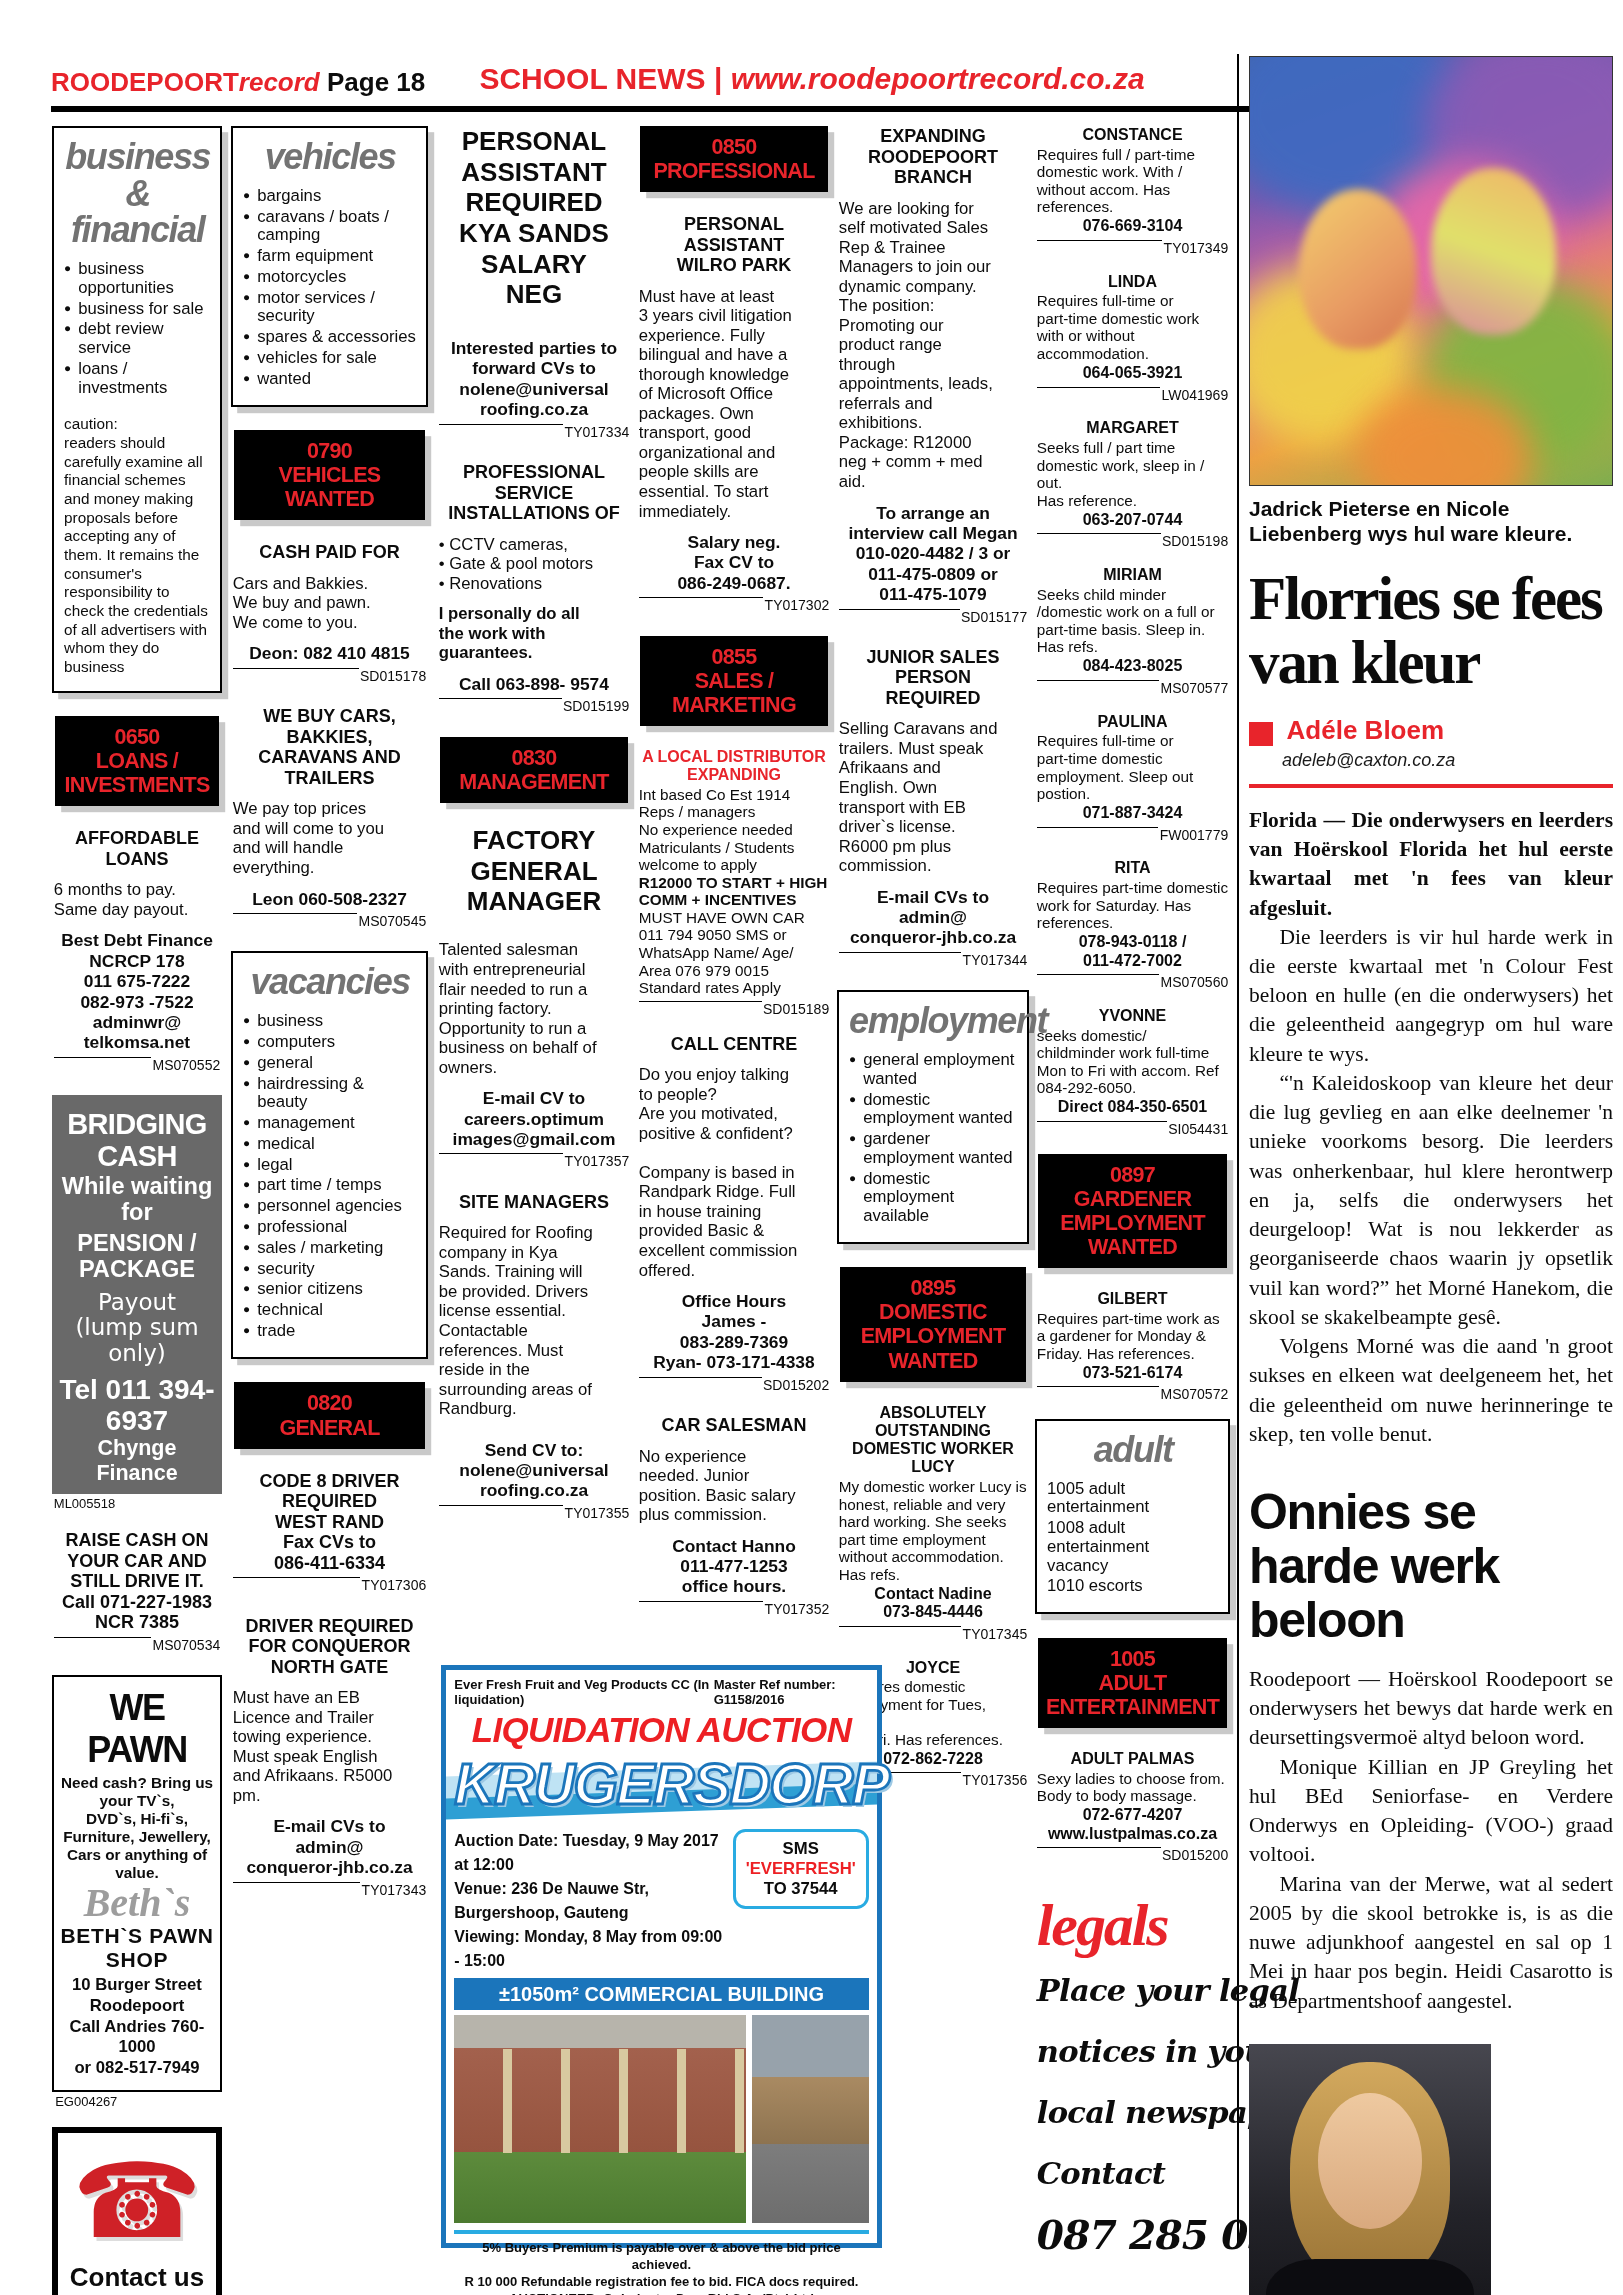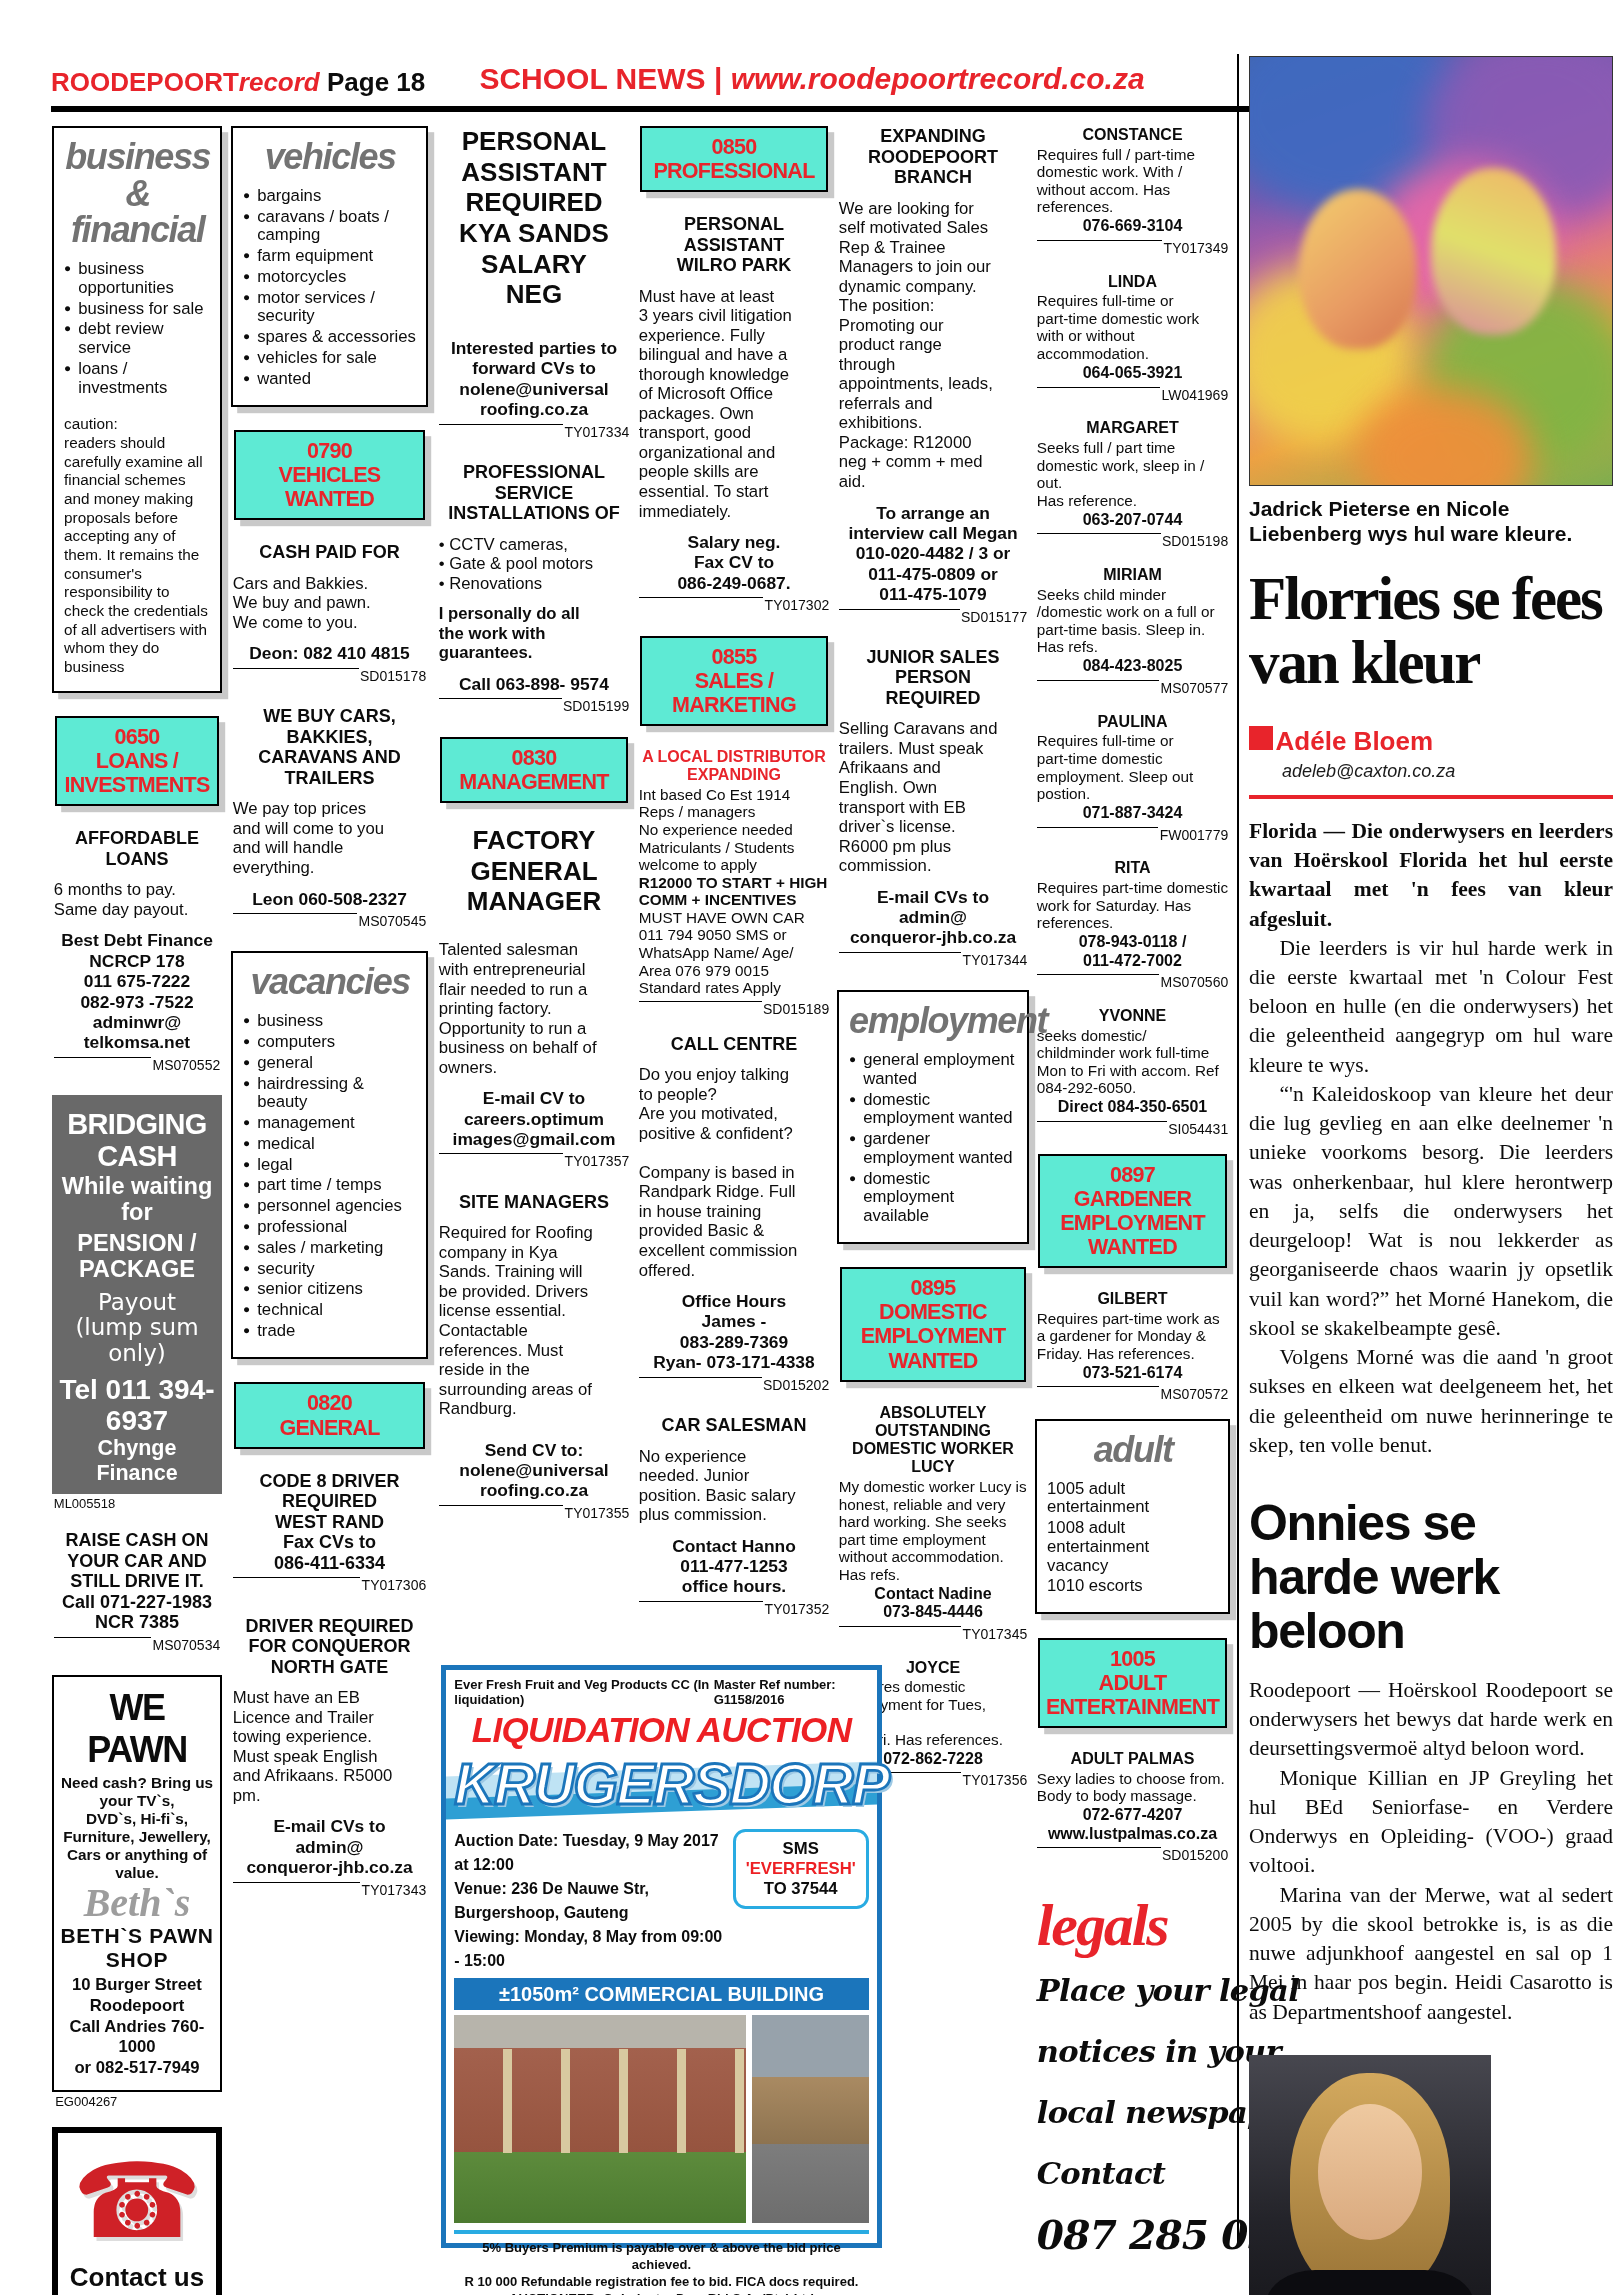--- a/index.html
+++ b/index.html
@@ -19,21 +19,21 @@
 .col{position:absolute;top:126px}
 
 .secbox{border:2.1px solid #000;box-shadow:6.2px 6.2px 0 #c9c9c9;background:#fff;padding:11px 8.3px 14px 9.7px;margin:0 1.4px 23.6px 1.4px}
 .secbox h2{color:#737373;font-style:italic;font-weight:bold;text-align:center;font-size:36px;line-height:1.02;letter-spacing:-1.4px;white-space:pre-line}
 .blist{margin-top:11px;font-size:16.7px;line-height:1.12}
 .blist .li{display:flex;gap:7px;margin-bottom:2.1px}
 .blist .blt{font-size:11.8px;line-height:1.5}
 .blist .lit{white-space:pre-line}
 .caution{font-size:15.3px;line-height:1.22;margin-top:18px;white-space:pre-line}
 
-.catbox{border:2.8px solid #000;box-shadow:6.2px 6.2px 0 #c9c9c9;background:#5eead4;color:#e8242b;font-weight:bold;text-align:center;font-size:21.5px;line-height:1.12;letter-spacing:-0.7px;padding:7px 2.8px;white-space:pre-line;margin:0 4.2px 22px 4.2px}
+.catbox{border:2.8px solid #000;box-shadow:6.2px 6.2px 0 #c9c9c9;background:#000000;color:#e8242b;font-weight:bold;text-align:center;font-size:21.5px;line-height:1.12;letter-spacing:-0.7px;padding:7px 2.8px;white-space:pre-line;margin:0 4.2px 22px 4.2px}
 
 .ad{margin:0 2.8px 22px 2.8px;font-size:16.7px;line-height:1.17}
 .ad .head{font-weight:bold;text-align:center;white-space:pre-line;font-size:18px;line-height:1.14}
 .ad .bighead{font-size:26px;line-height:1.18}
 .ad .redhead{color:#e8242b;font-size:17.4px}
 .ad .body{white-space:pre-line;margin-top:11px}
 .ad .bold{font-weight:bold}
 .ad .tail{font-weight:bold;text-align:center;white-space:pre-line;margin-top:11px;font-size:17.4px}
 .ad .ref{display:flex;justify-content:flex-end;align-items:flex-start;font-size:14px;margin-top:4.2px;gap:1.4px}
 .ad .ref::before{content:"";flex:1;border-bottom:1.4px solid #000;margin-bottom:5.6px}
@@ -68,21 +68,21 @@
 .legals .ltitle{color:#e8242b;font-size:60px;font-weight:bold;font-style:italic;letter-spacing:-2.1px;font-family:"Liberation Serif",serif}
 .legals .lline{font-family:"DejaVu Serif",serif;font-style:italic;font-weight:bold;font-size:30.5px;line-height:2.0;letter-spacing:-0.7px;white-space:nowrap}
 .legals .lphone{font-size:39px;line-height:1.6}
 
 .article{left:1249px;top:56px;width:364px}
 .photo1{position:relative;height:430px;border:1.4px solid #333;overflow:hidden;background:linear-gradient(160deg,#44619f 0%,#7e58ae 26%,#d9639f 48%,#eda043 72%,#7fae4e 100%)}
 .blob{position:absolute;border-radius:50%;filter:blur(18px);opacity:.92}
 .faceblob{position:absolute;border-radius:50% 50% 46% 46%;filter:blur(4.2px)}
 .cap{font-weight:bold;font-size:21px;line-height:1.2;margin-top:9.7px}
 .h1serif{font-family:"Liberation Serif",serif;font-weight:bold;font-size:61px;line-height:1.04;letter-spacing:-2.1px;margin-top:21px}
-.byline{display:flex;align-items:flex-start;gap:3px;margin-top:32px}
+.byline{display:flex;align-items:flex-end;gap:14px;margin-top:21px}
 .bysq{width:23.6px;height:23.6px;background:#e8242b}
 .byname{color:#e8242b;font-weight:bold;font-size:26px}
 .bymail{font-style:italic;font-size:18px;margin:4.2px 0 0 33px;color:#1a1a1a}
 .redrule{height:4.2px;background:#e8242b;margin-top:12.5px}
 .paras{margin-top:18px;font-family:"Liberation Serif",serif;font-size:21.5px;line-height:1.36;text-align:justify}
 .paras .apara{text-indent:30.5px}
 .paras .apara:first-child{text-indent:0}
 .paras1 .apara:first-child{font-weight:bold}
 .h2sans{font-size:50px;font-weight:bold;letter-spacing:-1.4px;line-height:1.08;margin-top:36px}
 .photo2{position:relative;width:242px;height:305px;margin-top:28px;overflow:hidden;background:linear-gradient(180deg,#47474f 0%,#232329 55%,#121216 100%)}

